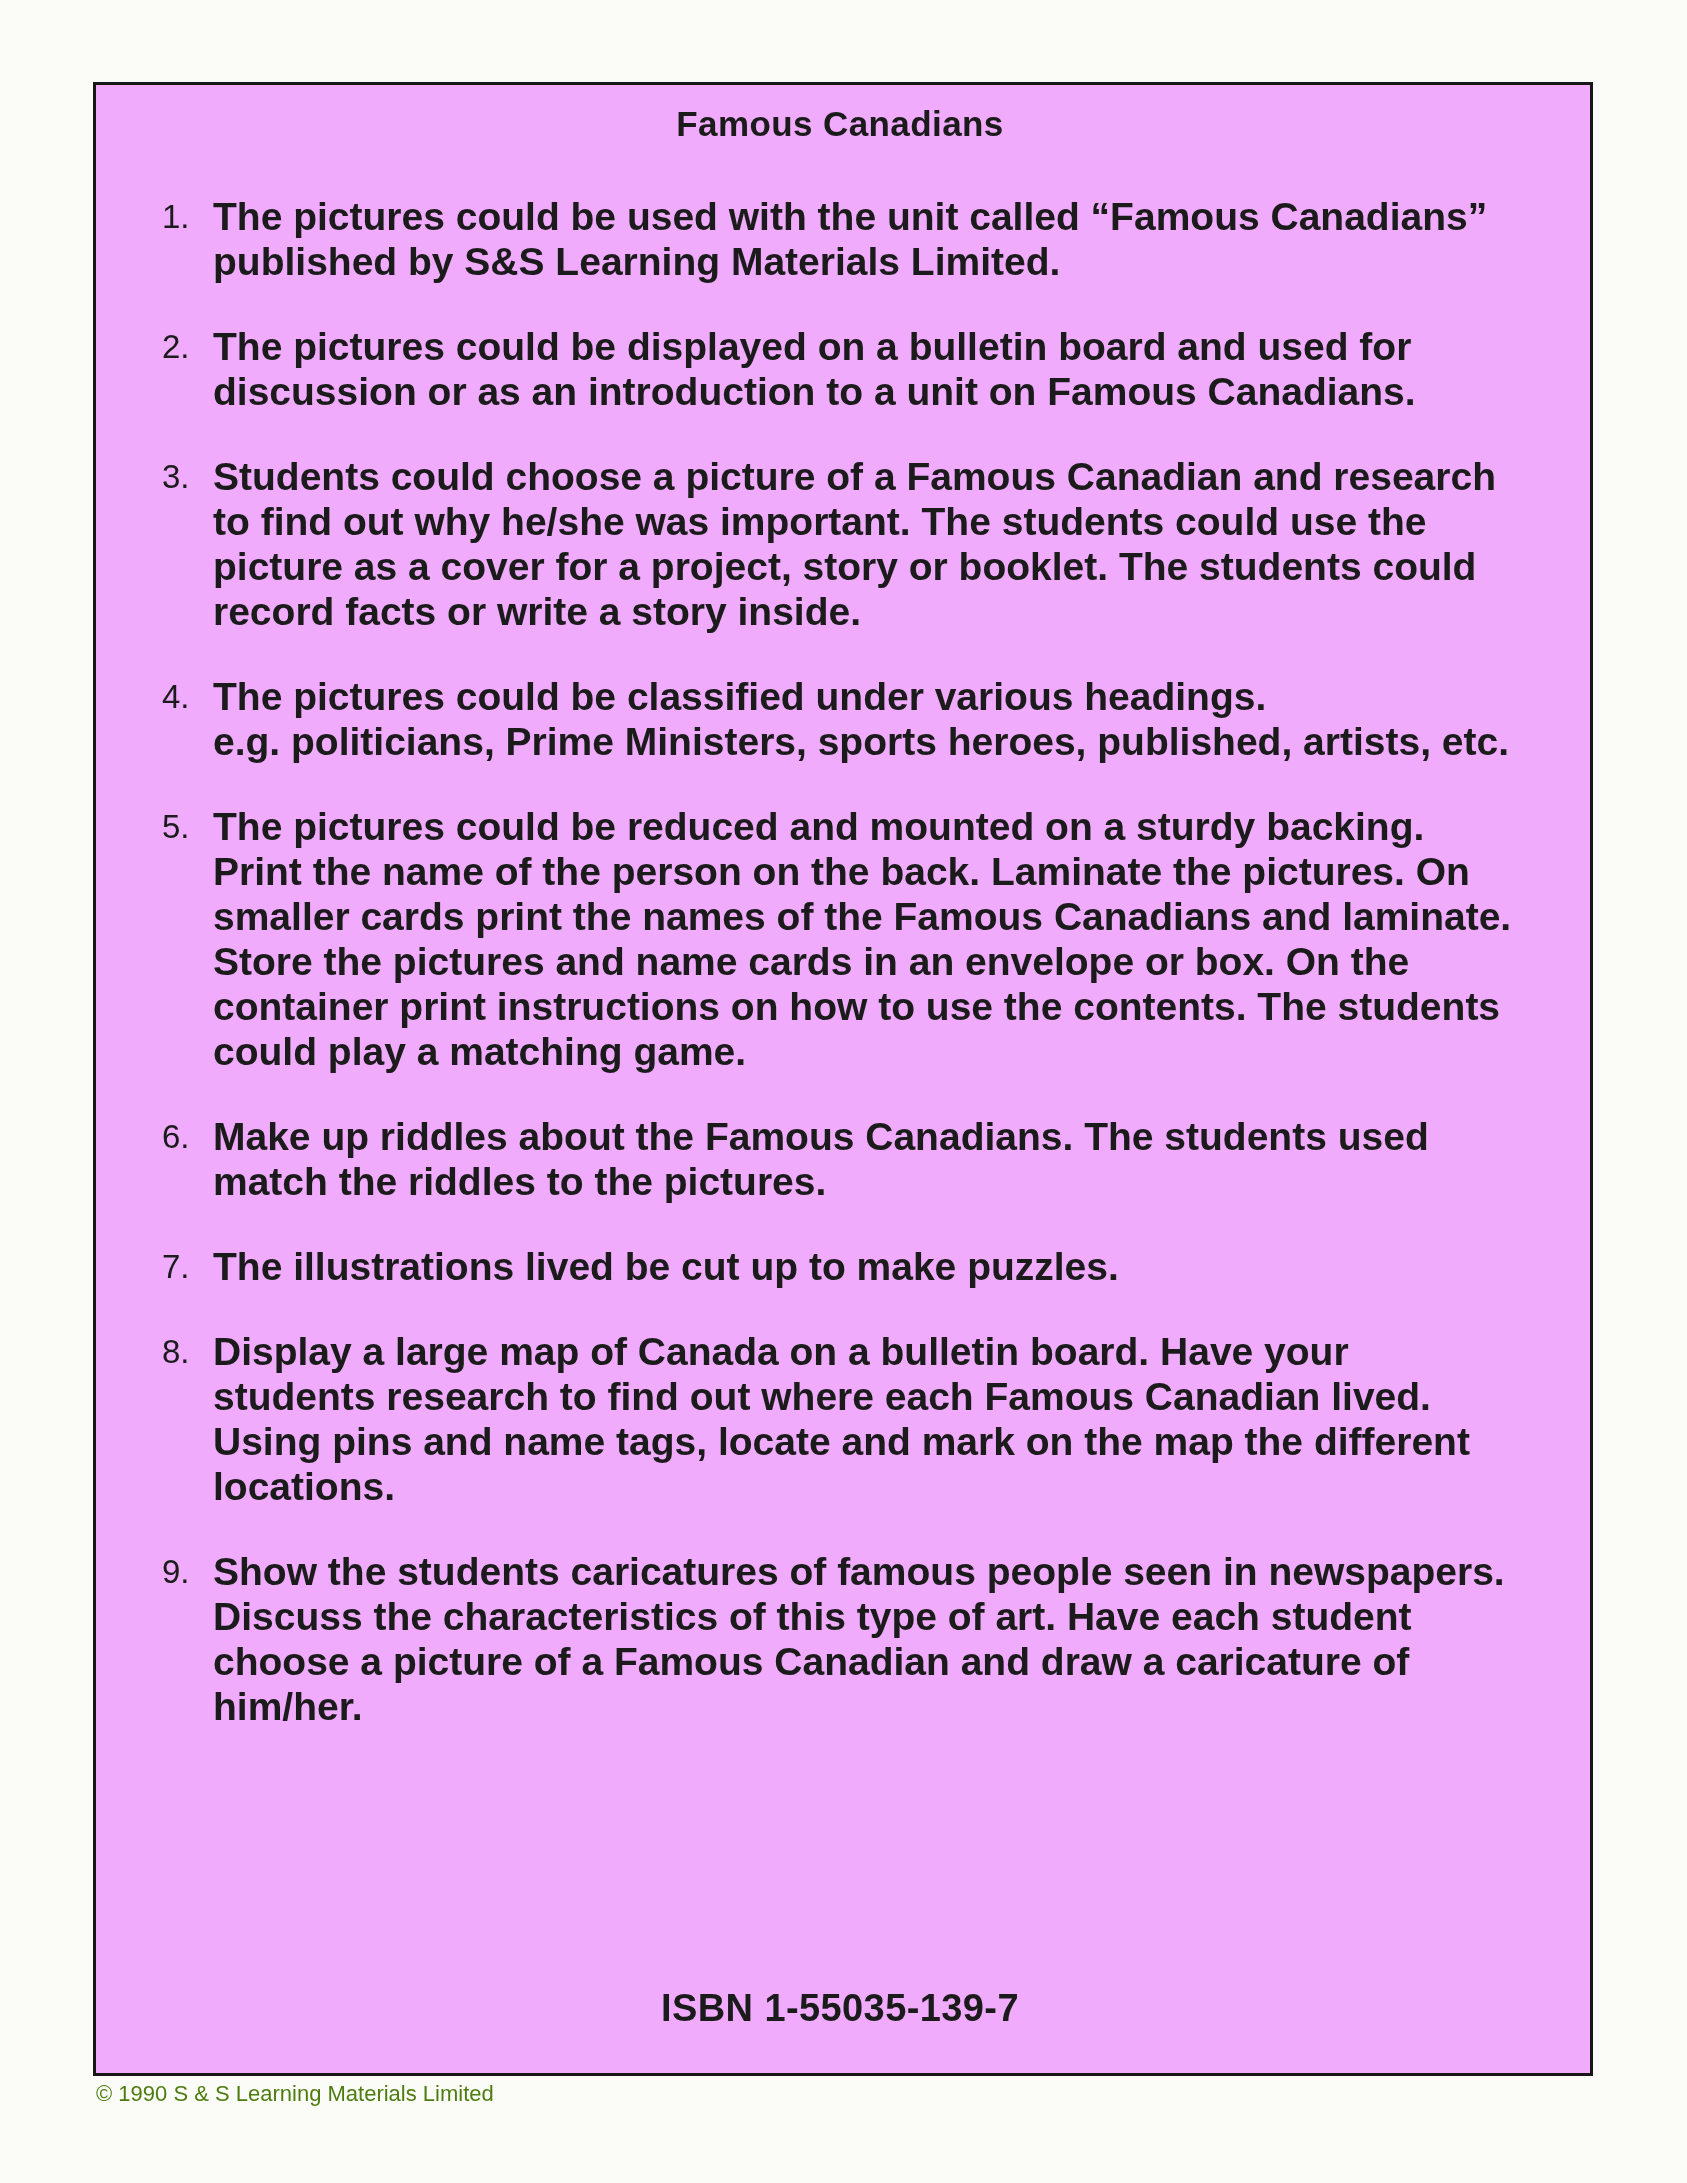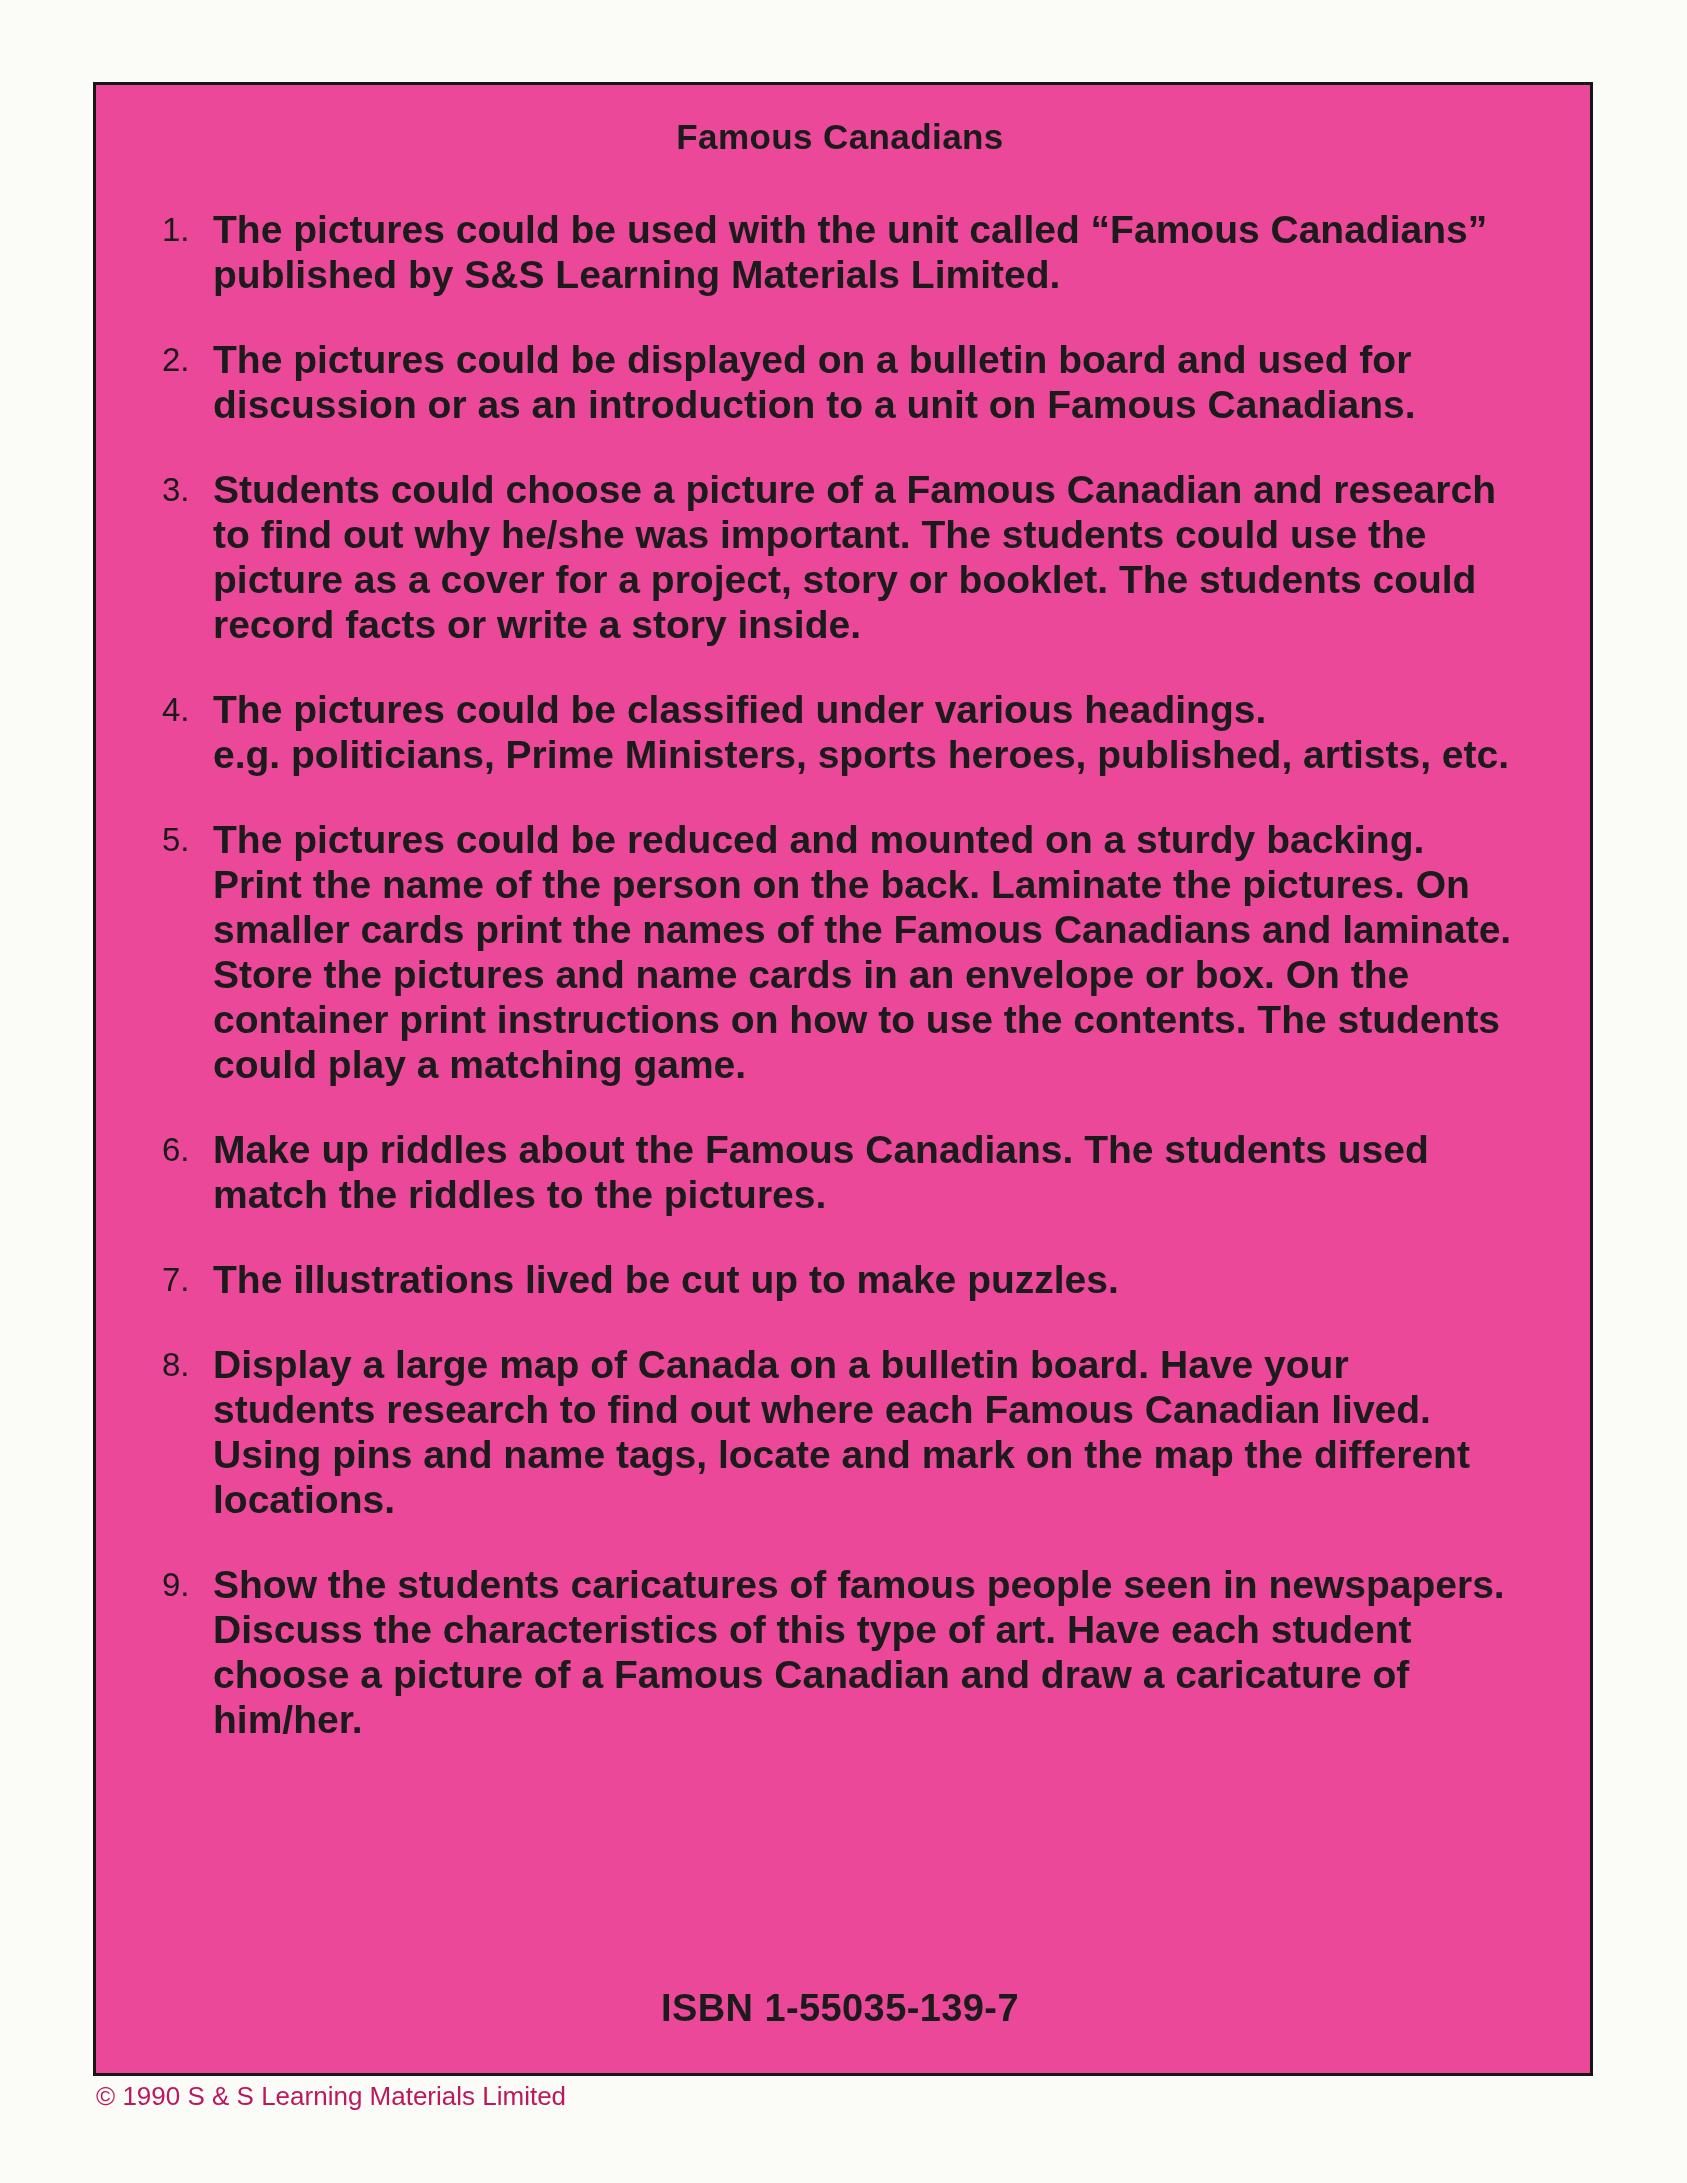--- a/index.html
+++ b/index.html
@@ -16,24 +16,24 @@
     overflow: hidden;
   }
   .border-box {
     position: absolute;
     left: 93px;
     top: 82px;
     width: 1500px;
     height: 1994px;
     border: 3.3px solid #171717;
     box-sizing: border-box;
-    padding: 32px 49px 13px 43px;
+    padding: 19px 49px 13px 43px;
     display: flex;
     flex-direction: column;
-    background: #ec4899;
+    background: #f0abfc;
   }
   .title {
     margin: 0;
     text-align: center;
     font-size: 35px;
     font-weight: 700;
     letter-spacing: 0.4px;
   }
   .intro {
     margin: 40px 0 0 0;
@@ -66,22 +66,22 @@
     padding-bottom: 30px;
     text-align: center;
     font-size: 38px;
     font-weight: 700;
     letter-spacing: 0.4px;
   }
   .copyright {
     position: absolute;
     left: 96px;
     top: 2081px;
-    font-size: 26px;
-    color: #be185d;
+    font-size: 22px;
+    color: #4d7c0f;
   }
 </style>
 </head>
 <body>
 
 <div>
 
   <div class="border-box">
 
     <h1 class="title">Famous Canadians</h1>

